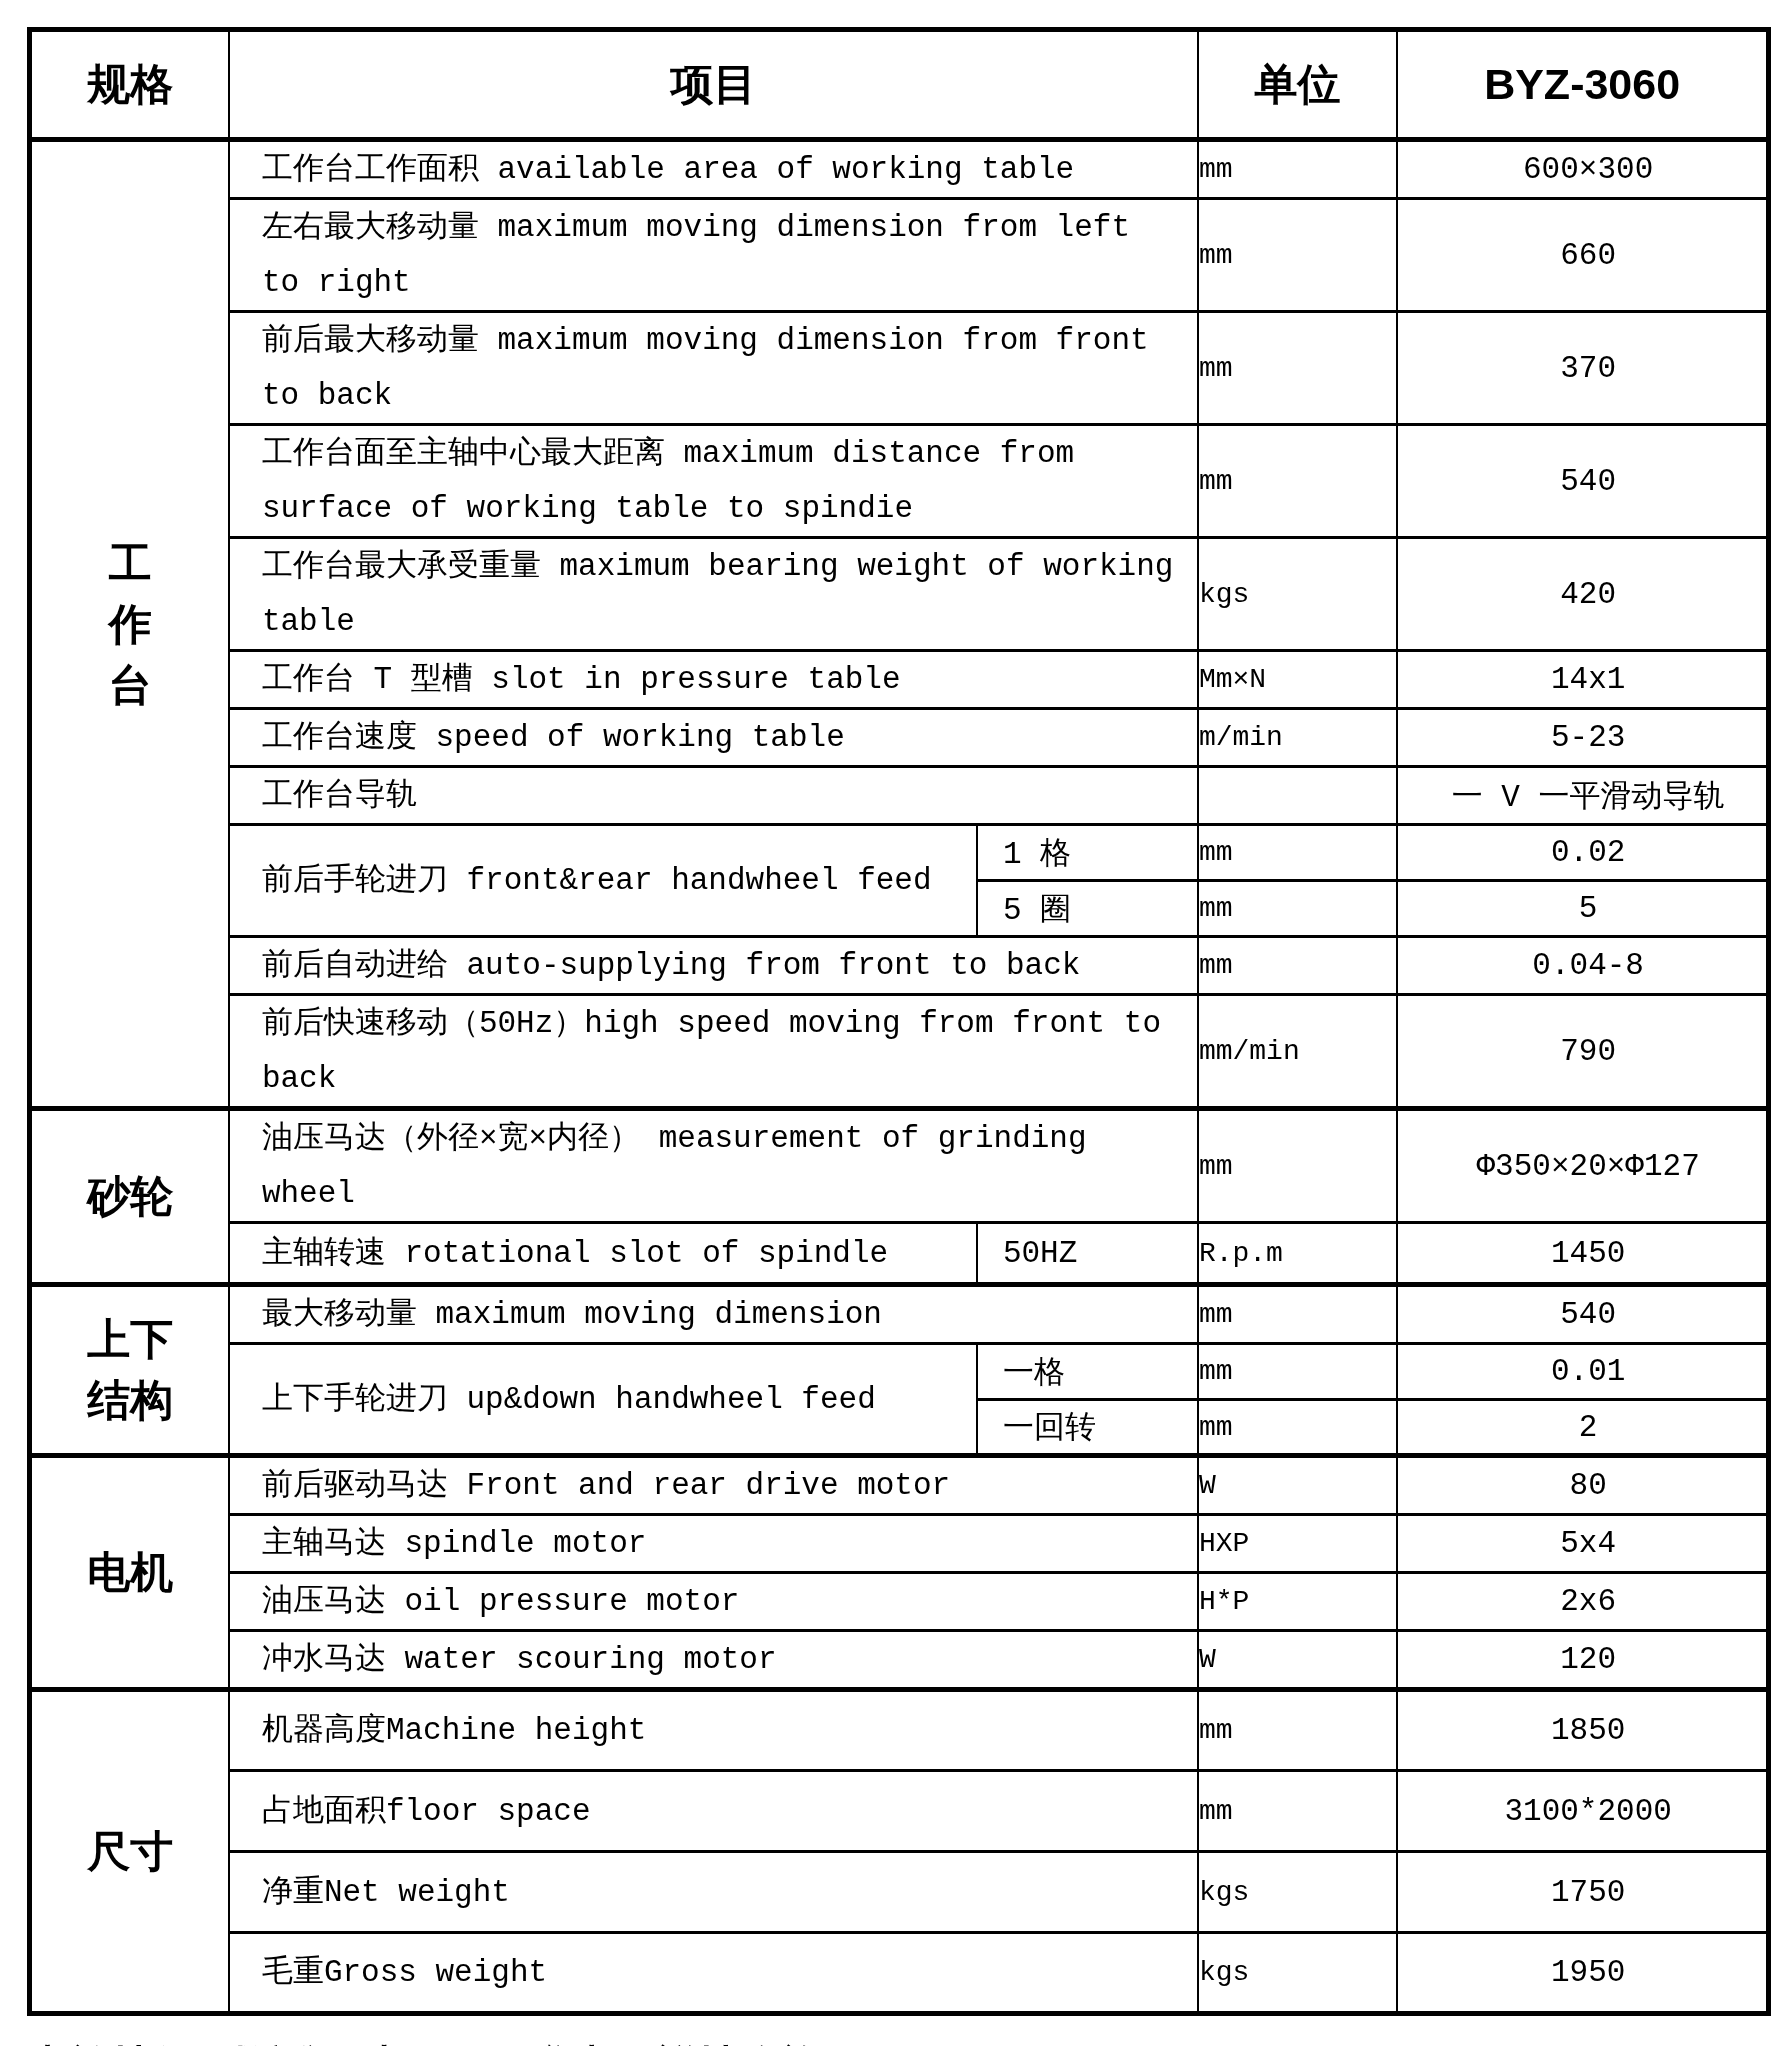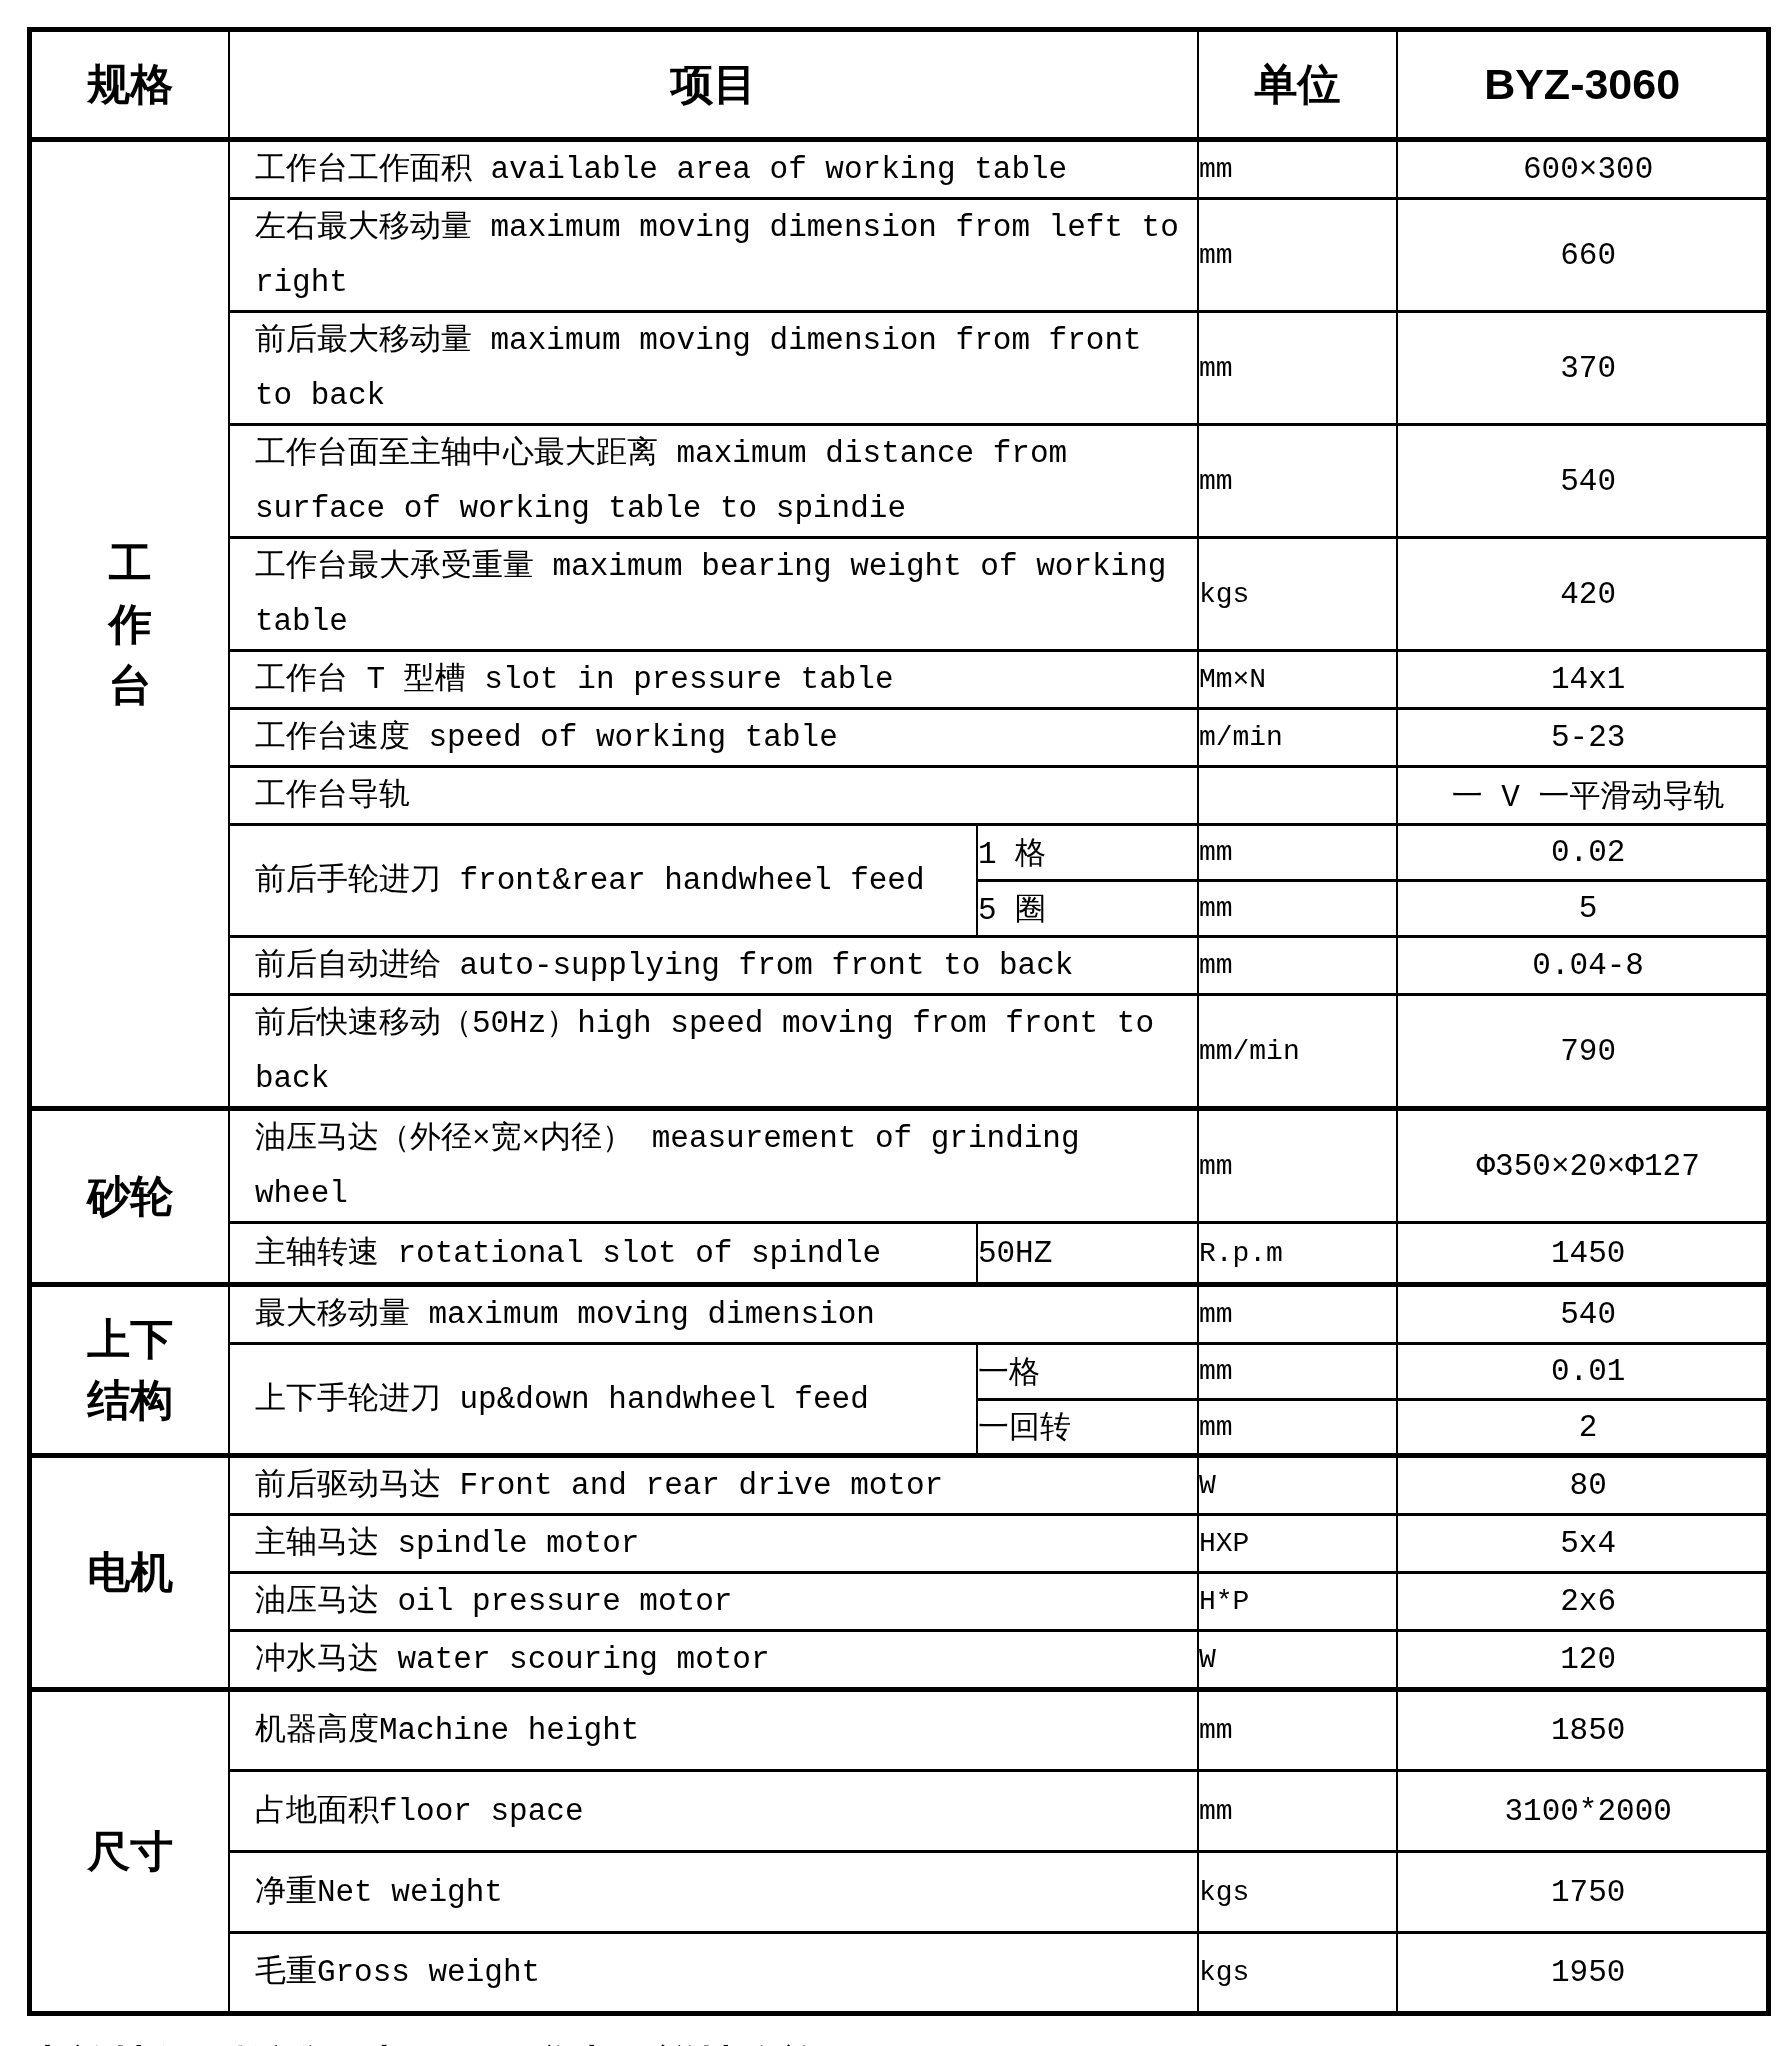--- a/index.html
+++ b/index.html
@@ -49,27 +49,28 @@
     text-align: center;
     vertical-align: middle;
     white-space: pre-line;
     line-height: 61px;
   }
   td.col-item {
     font-family: "Liberation Mono", "DejaVu Sans Mono", monospace;
     font-size: 31px;
     line-height: 55px;
     text-align: left;
-    padding: 0 15px 0 25px;
+    padding: 0 15px 0 32px;
     vertical-align: middle;
   }
   td.col-sub {
     font-family: "Liberation Mono", "DejaVu Sans Mono", monospace;
     font-size: 31px;
     text-align: left;
+    padding-left: 25px;
     vertical-align: middle;
   }
   td.col-unit {
     font-family: "Liberation Mono", "DejaVu Sans Mono", monospace;
     font-size: 28px;
     vertical-align: middle;
   }
   td.col-value {
     font-family: "Liberation Mono", "DejaVu Sans Mono", monospace;
     font-size: 31px;

